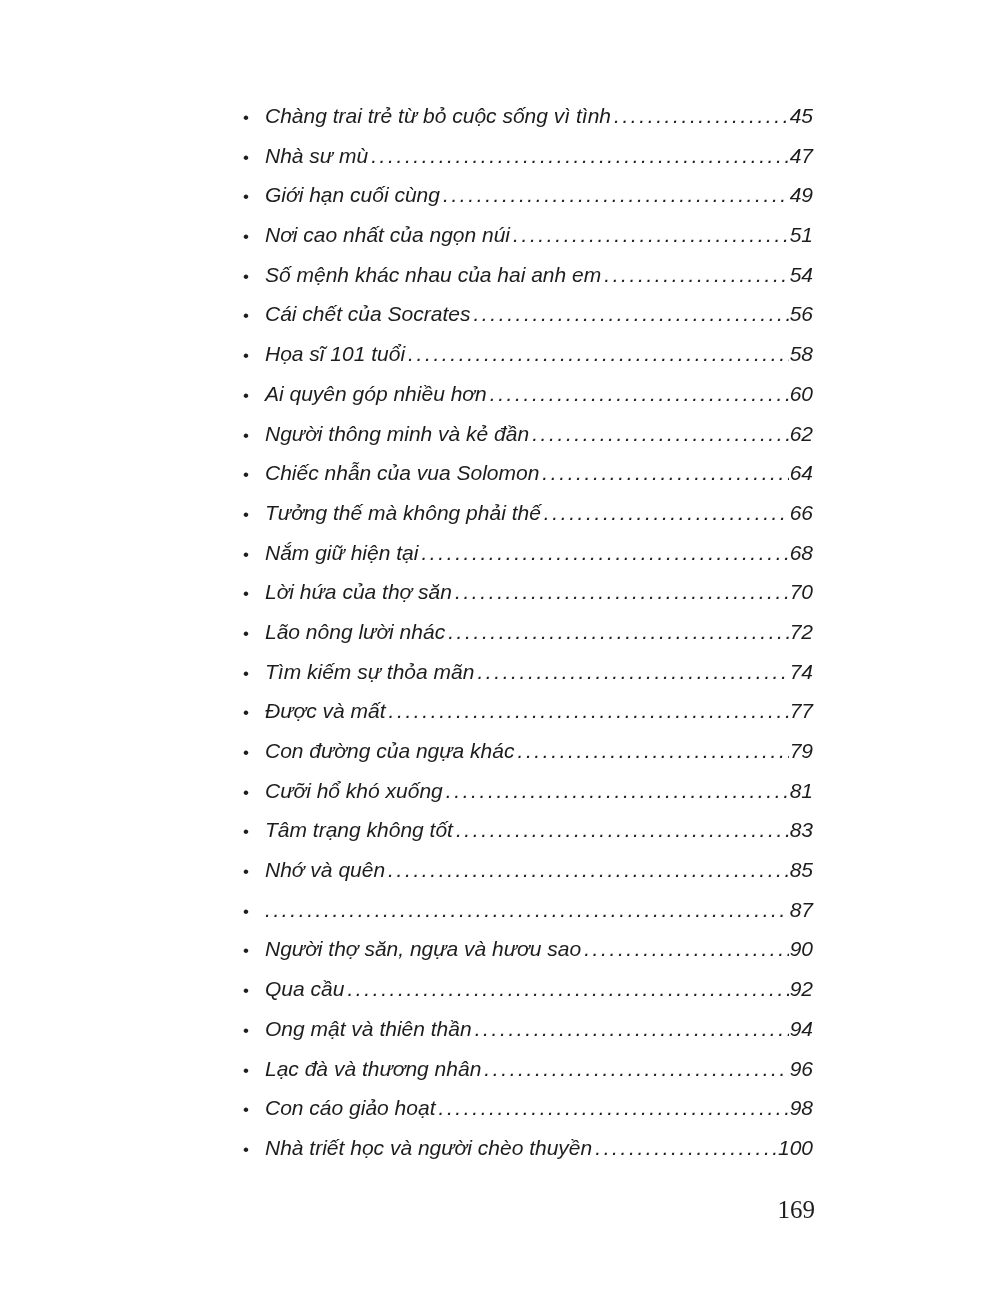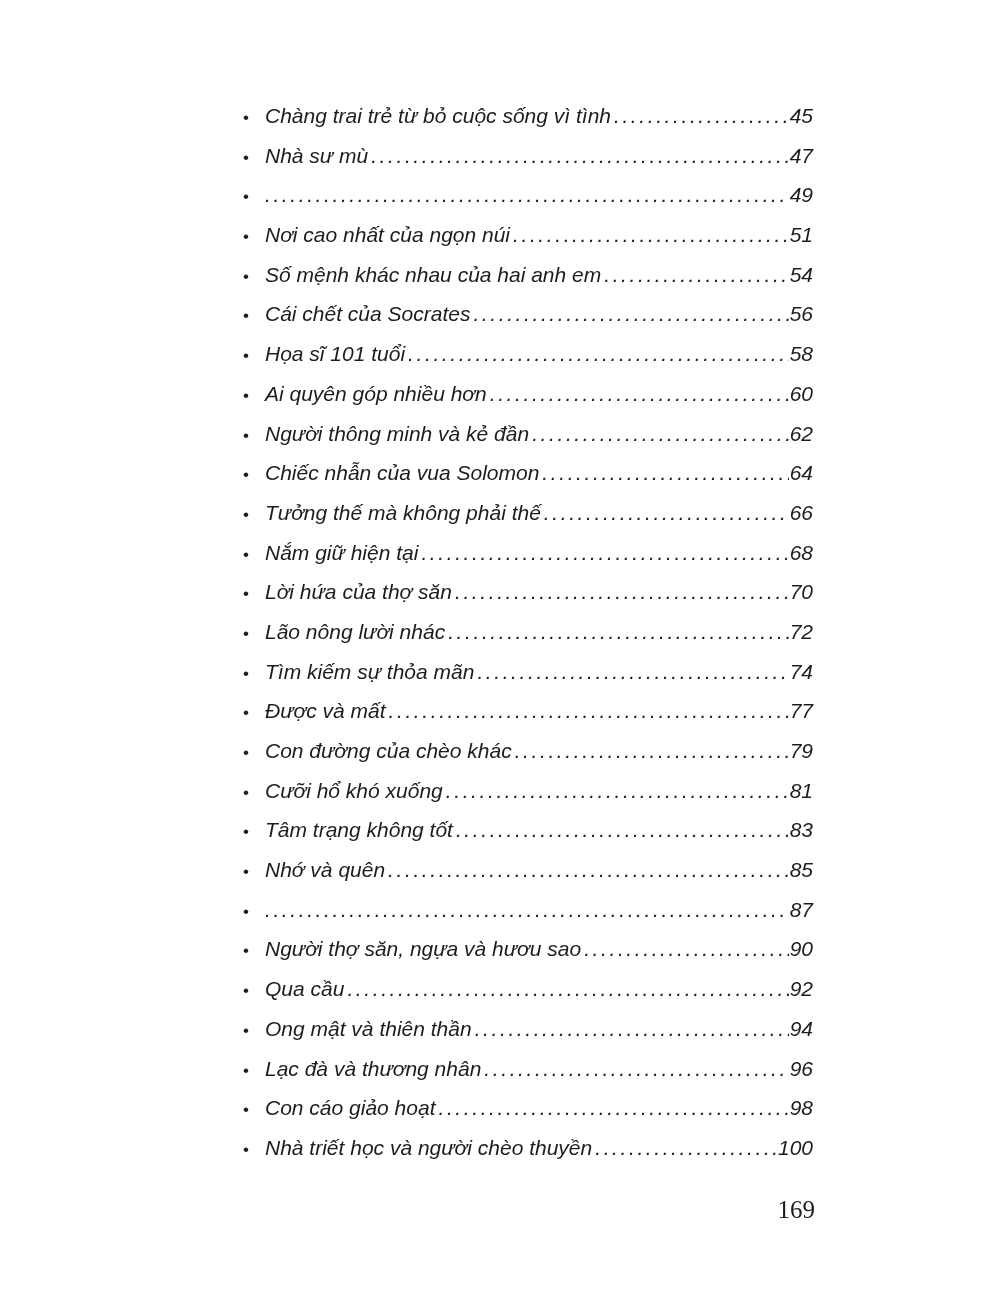--- a/index.html
+++ b/index.html
@@ -77,20 +77,21 @@
 
   <div class="toc-row">
     <span class="bullet">•</span>
     <span class="title">Nhà sư mù</span>
     <span class="leader"></span>
     <span class="pagenum">47</span>
   </div>
 
   <div class="toc-row">
     <span class="bullet">•</span>
+    <span class="title">Giới hạn cuối cùng</span>
     <span class="leader"></span>
     <span class="pagenum">49</span>
   </div>
 
   <div class="toc-row">
     <span class="bullet">•</span>
     <span class="title">Nơi cao nhất của ngọn núi</span>
     <span class="leader"></span>
     <span class="pagenum">51</span>
   </div>
@@ -174,21 +175,21 @@
 
   <div class="toc-row">
     <span class="bullet">•</span>
     <span class="title">Được và mất</span>
     <span class="leader"></span>
     <span class="pagenum">77</span>
   </div>
 
   <div class="toc-row">
     <span class="bullet">•</span>
-    <span class="title">Con đường của chèo khác</span>
+    <span class="title">Con đường của ngựa khác</span>
     <span class="leader"></span>
     <span class="pagenum">79</span>
   </div>
 
   <div class="toc-row">
     <span class="bullet">•</span>
     <span class="title">Cưỡi hổ khó xuống</span>
     <span class="leader"></span>
     <span class="pagenum">81</span>
   </div>

